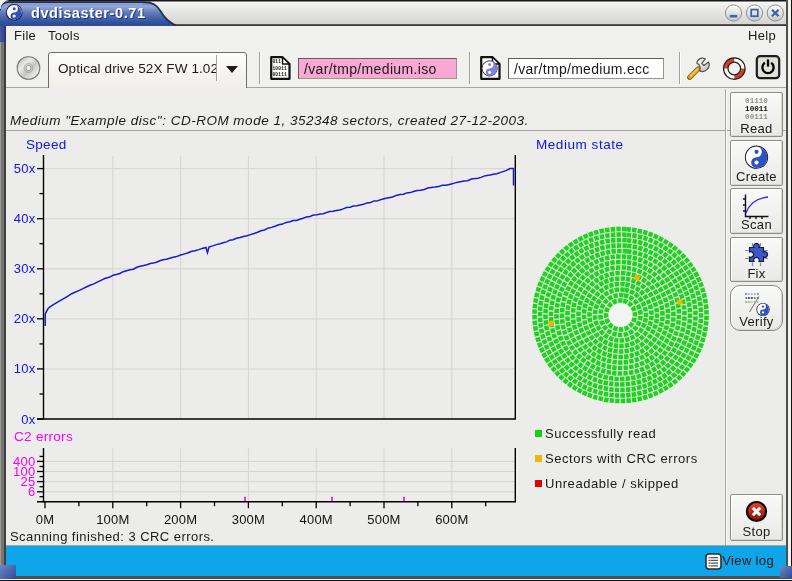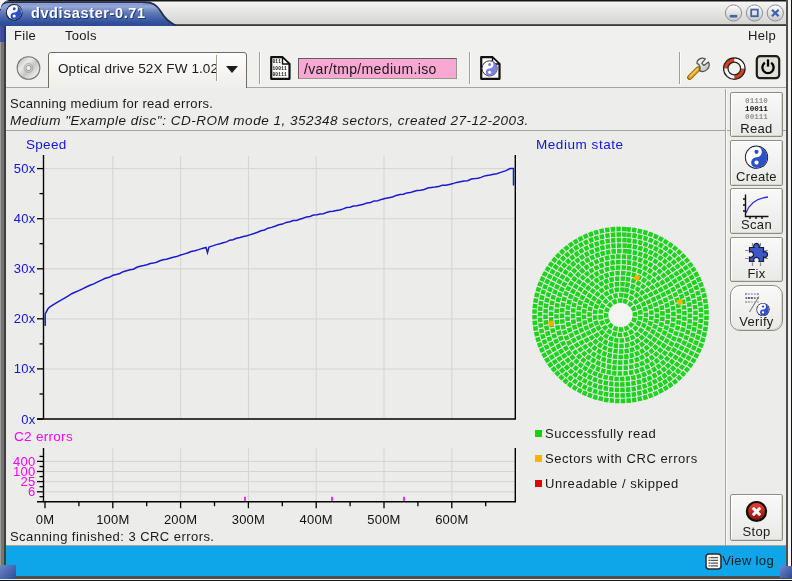--- a/index.html
+++ b/index.html
@@ -51,21 +51,21 @@
  <circle cx="775.3" cy="13" r="8.1" fill="url(#gbtn)"></circle>
 </g>
 <g stroke="#3c63b0" fill="none">
  <path d="M 729.8 16.2 L 737.2 16.2" stroke-width="2.6"></path>
  <rect x="751.2" y="9.6" width="6.6" height="6.6" stroke-width="1.8"></rect>
  <path d="M 772 9.7 L 778.6 16.3 M 778.6 9.7 L 772 16.3" stroke-width="2.2"></path>
 </g>
 </svg>
 <div class="abs" style="left:6px;top:26px;width:780px;height:20px;background:#f0f0ee">
 <span class="abs" style="left:8px;top:2px">File</span>
-<span class="abs" style="left:59px;top:2px">Tools</span>
+<span class="abs" style="left:42px;top:2px">Tools</span>
 <span class="abs" style="right:10px;top:2px">Help</span>
 </div>
 <div class="abs" style="left:6px;top:46px;width:780px;height:42px;background:#f0f0ee;border-bottom:1px solid #a5a5a0"></div>
 <svg class="abs" style="left:16px;top:55px" width="26" height="26" viewBox="0 0 26 26">
 <defs>
         <linearGradient id="gcd" x1="0" y1="0" x2="1" y2="1">
 <stop offset="0" stop-color="#b0b0ae"></stop>
           <stop offset="0.35" stop-color="#ebebe9"></stop>
 <stop offset="0.55" stop-color="#c6c6c4"></stop>
           <stop offset="0.8" stop-color="#e8e8e6"></stop>
@@ -99,20 +99,23 @@
 <svg class="abs" style="left:479px;top:55px" width="24" height="26" viewBox="0 0 24 26">
 <path d="M 2.2 2.2 L 13.5 2.2 L 20.5 9 L 20.5 23.8 L 2.2 23.8 Z" fill="#fbfbf8" stroke="#111" stroke-width="2.2" stroke-linejoin="round"></path>
 <path d="M 13.5 2.2 L 13.5 9 L 20.5 9 Z" fill="#fff" stroke="#111" stroke-width="1.4" stroke-linejoin="round"></path>
 <g transform="translate(10.6,13.4)">
 <circle r="7.6" fill="#fff" stroke="#333" stroke-width="1"></circle>
 <path d="M 0 -7.6 A 7.6 7.6 0 0 1 0 7.6 A 3.8 3.8 0 0 1 0 0 A 3.8 3.8 0 0 0 0 -7.6 Z" fill="#7b83dc"></path>
 <circle cx="0" cy="-3.8" r="1.5" fill="#7b83dc"></circle>
 <circle cx="0" cy="3.8" r="1.5" fill="#fff"></circle>
 </g>
 </svg>
+<div class="abs" style="left:508px;top:58px;width:156px;height:21px;background:#fff;border:1px solid #98968c;border-top:1px solid #5f5d54;border-left:1px solid #5f5d54">
+<span class="abs" style="left:5px;top:2px;font-size:14px;letter-spacing:0.3px">/var/tmp/medium.ecc</span>
+    </div>
 <svg class="abs" style="left:687px;top:56px" width="27" height="24" viewBox="0 0 27 24">
 <defs>
         <linearGradient id="gwr" x1="0" y1="0" x2="1" y2="1">
 <stop offset="0" stop-color="#ffffff"></stop>
           <stop offset="1" stop-color="#b9b9b4"></stop>
         </linearGradient>
       </defs>
 <path d="M 2.6 21.4 L 11 13" stroke="#8a6010" stroke-width="5" stroke-linecap="round"></path>
 <path d="M 2.9 21.1 L 11 13" stroke="#e2a91f" stroke-width="3.4" stroke-linecap="round"></path>
 <path d="M 3.4 20.2 L 10.4 13.2" stroke="#f7d267" stroke-width="1.2" stroke-linecap="round"></path>
@@ -128,21 +131,20 @@
 <circle cx="11.3" cy="11.5" r="10.75" stroke="#222220" stroke-width="1.25"></circle>
 <circle cx="11.3" cy="11.5" r="6.3" stroke="#222220" stroke-width="1.2"></circle>
 </g>
 </svg>
 <svg class="abs" style="left:755px;top:55px" width="26" height="25" viewBox="0 0 26 25">
 <rect x="1.8" y="1.2" width="22.4" height="22" rx="3.5" fill="#dde1d6" stroke="#1d1d1b" stroke-width="2.2"></rect>
 <path d="M 9.9 7.8 A 5.6 5.6 0 1 0 16.1 7.8" fill="none" stroke="#000" stroke-width="2.3"></path>
 <path d="M 13 4.4 L 13 11.6" stroke="#000" stroke-width="2.3"></path>
 </svg>
 <div class="abs" style="left:6px;top:88px;width:780px;height:43px;background:#ededeb;border-bottom:1px solid #a5a5a0">
-<span class="abs" style="left:4px;top:8px;letter-spacing:0.3px">Scanning medium for read errors.</span>
 <span class="abs" style="left:4px;top:25px;font-style:italic;font-size:13.5px;letter-spacing:0.5px">Medium "Example disc": CD-ROM mode 1, 352348 sectors, created 27-12-2003.</span>
 </div>
 <svg class="abs" style="left:0;top:0;pointer-events:none" width="792" height="581" viewBox="0 0 792 581">
 <text x="26" y="149" font-size="13.5" fill="#1313dd" letter-spacing="0.3">Speed</text>
 <text x="536" y="149" font-size="13.5" fill="#1313dd" letter-spacing="0.55">Medium state</text>
 <text x="14" y="440.5" font-size="13.5" fill="#f800f8" letter-spacing="0.3">C2 errors</text>
 <g stroke="#d4d4d1" stroke-width="1">
 <line x1="44" y1="168.6" x2="515" y2="168.6"></line>
 <line x1="44" y1="218.7" x2="515" y2="218.7"></line>
 <line x1="44" y1="268.8" x2="515" y2="268.8"></line>

